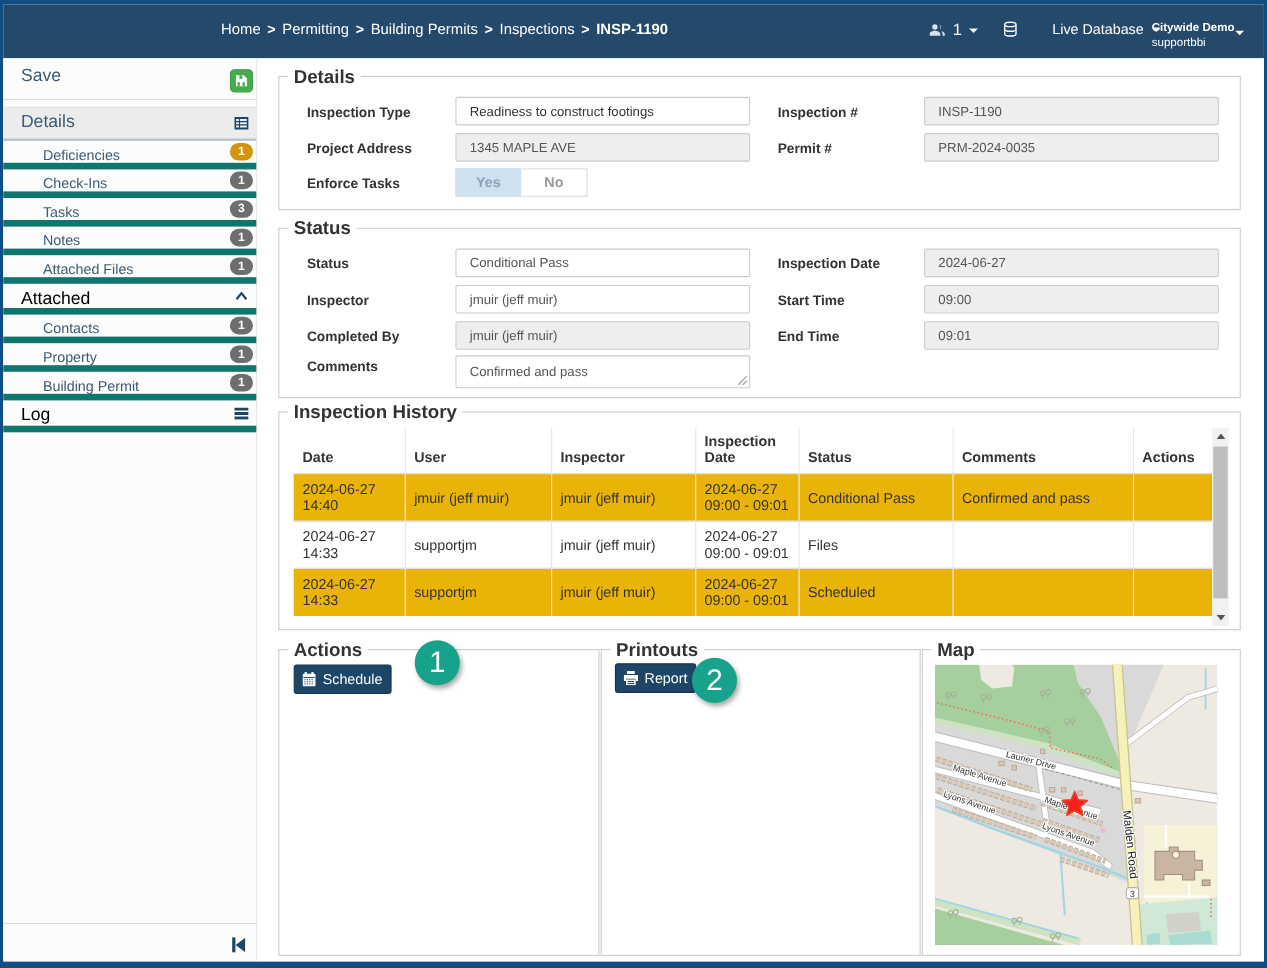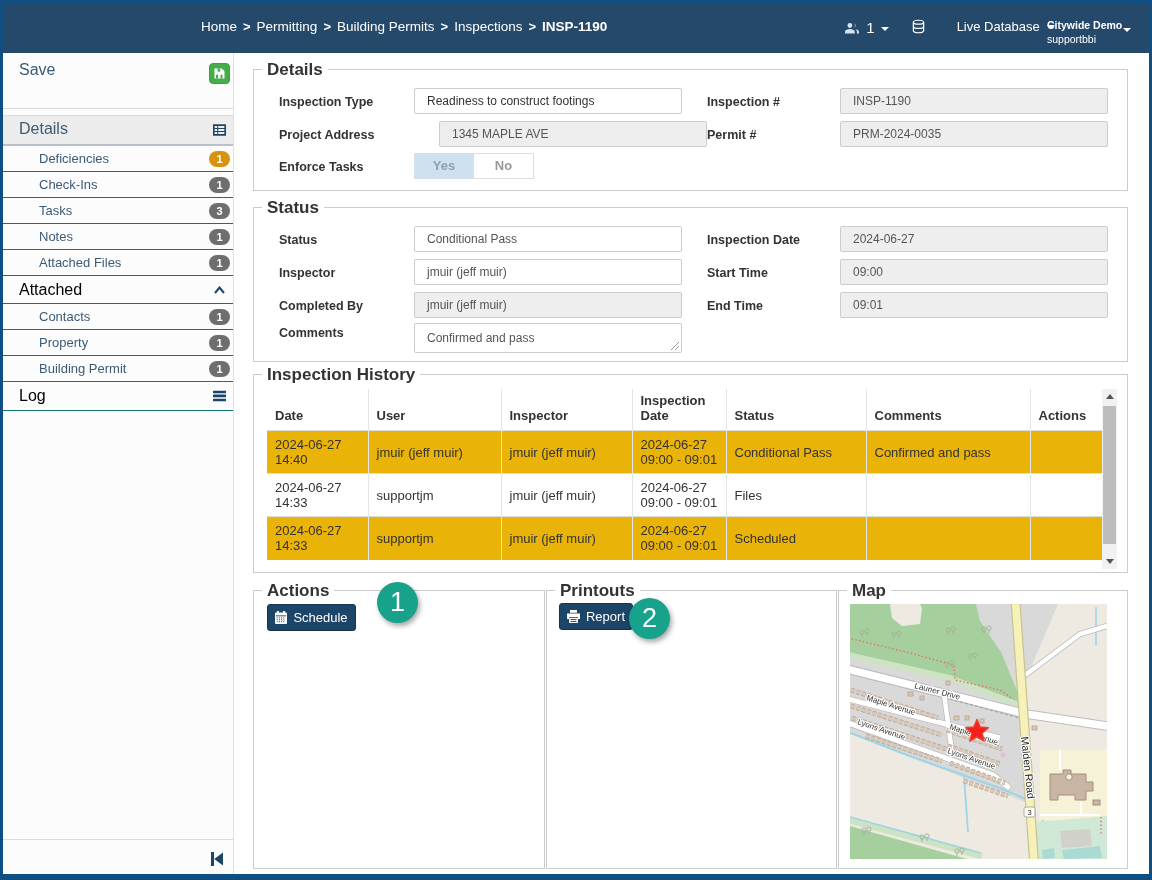--- a/index.html
+++ b/index.html
@@ -10,21 +10,21 @@
 
 #nav { position:absolute; left:0; top:0; width:1146px; height:49px; background:#25496b; }
 #logo { position:absolute; left:11px; top:8px; font-size:24px; font-weight:bold; color:#a5c4e0; letter-spacing:1.8px; }
 #logo b { color:#fff; }
 #crumbs { position:absolute; left:198px; top:15px; font-size:13.5px; color:#fff; }
 #crumbs span.sep { padding:0 6px; font-weight:bold; font-size:13px; }
 .navright { position:absolute; top:0; color:#fff; }
 .caret { display:inline-block; width:0; height:0; border-left:4px solid transparent; border-right:4px solid transparent; border-top:4px solid #fff; vertical-align:2px; }
 
 #side { position:absolute; left:0; top:49px; width:231px; height:821px; background:#fcfcfc; border-right:1px solid #e0e0e0; }
-.srow { position:relative; border-bottom:1px solid #0f766e; }
+.srow { position:relative; border-bottom:6px solid #0f766e; }
 .shead { height:28px; line-height:27px; font-size:16px; color:#000000; padding-left:16px; }
 .ssub { height:26px; line-height:25px; font-size:13px; color:#3c5a76; padding-left:36px; }
 .badge { position:absolute; right:3px; top:50%; margin-top:-8px; width:21px; height:16px; border-radius:8px; background:#6e6e6e; color:#fff; font-size:11px; font-weight:bold; text-align:center; line-height:16px; }
 .badge.orange { background:#d5930e; }
 .sicon { position:absolute; right:7px; top:50%; transform:translateY(-50%); line-height:0; }
 
 #main { position:absolute; left:231px; top:49px; width:915px; height:821px; background:#fff; }
 .fs { position:absolute; border:1px solid #ccc; }
 .lg { position:absolute; top:-10px; left:8px; background:#fff; padding:0 5px; font-size:17px; font-weight:bold; color:#333; line-height:19px; white-space:nowrap; }
 .frm-label { position:absolute; font-size:12.5px; font-weight:bold; color:#333; }
@@ -73,21 +73,21 @@
           </svg>
       <span style="margin-left:4px;padding-left:24px;">Live Database</span><span class="caret" style="margin-left:7px;"></span>
     </div>
     <div class="navright" style="left:1044px; top:15px; font-size:10.5px; line-height:13.5px; width:100px;">
       <b>Citywide Demo</b><br>supportbbi
       <span class="caret" style="position:absolute; left:76px; top:9px;"></span>
     </div>
   </div>
 
   <div id="side">
-    <div class="srow" style="height:56px; border-bottom:1px solid #ddd;">
+    <div class="srow" style="height:38px; border-bottom:1px solid #ddd;">
       <span style="position:absolute; left:16px; top:8px; font-size:16px; color:#3c5a76;">Save</span>
       <div style="position:absolute; right:3px; top:10px; width:21px; height:21px; background:#46ad4c; border:1px solid #3d9e44; border-radius:4px; display:flex; align-items:center; justify-content:center;">
         <svg width="11" height="11" viewBox="0 0 11 11">
               <path fill="#fff" d="M0.5 0.5 h7.2 L10.5 3.3 V10.5 H0.5 Z"></path>
               <rect x="3.6" y="0.5" width="2.6" height="3.2" fill="#46ad4c"></rect>
               <rect x="2" y="6.7" width="2" height="3.8" fill="#46ad4c"></rect>
               <rect x="6.5" y="6.7" width="2" height="3.8" fill="#46ad4c"></rect>
             </svg>
       </div>
     </div>
@@ -128,21 +128,21 @@
 
   <div id="main">
 
     <div class="fs" style="left:19px; top:16px; width:875px; height:122px;">
       <span class="lg">Details</span>
       <span class="frm-label" style="left:25px; top:25px;">Inspection Type</span>
       <div class="inp" style="left:160px; top:18px; color:#333;">Readiness to construct footings</div>
       <span class="frm-label" style="left:453px; top:25px;">Inspection #</span>
       <div class="inp ro" style="left:586px; top:18px;">INSP-1190</div>
       <span class="frm-label" style="left:25px; top:58px;">Project Address</span>
-      <div class="inp ro" style="left:160px; top:51px;margin-left:25px;">1345 MAPLE AVE</div>
+      <div class="inp ro" style="left:160px; top:51px;">1345 MAPLE AVE</div>
       <span class="frm-label" style="left:453px; top:58px;">Permit #</span>
       <div class="inp ro" style="left:586px; top:51px;">PRM-2024-0035</div>
       <span class="frm-label" style="left:25px; top:90px;">Enforce Tasks</span>
       <div class="tog" style="left:160px; top:83px;">
             <div class="yes">Yes</div>
             <div class="no">No</div>
           </div>
     </div>
 
     <div class="fs" style="left:19px; top:154px; width:875px; height:155px;">

